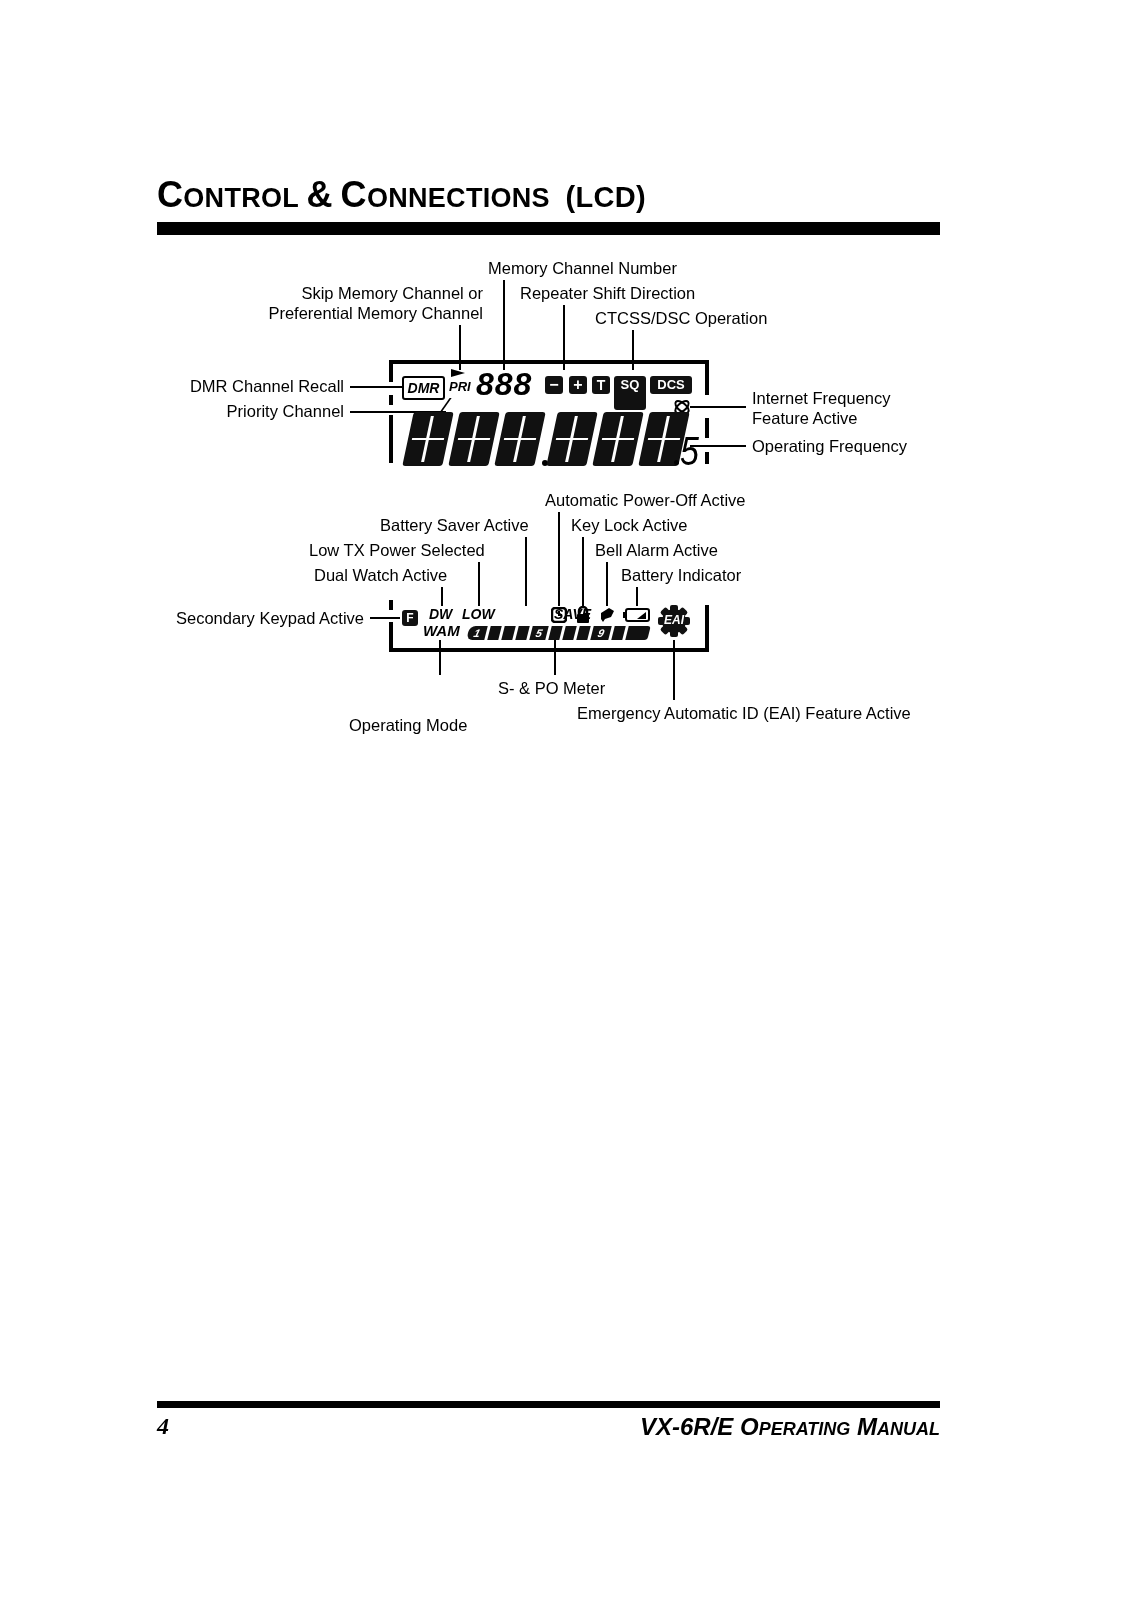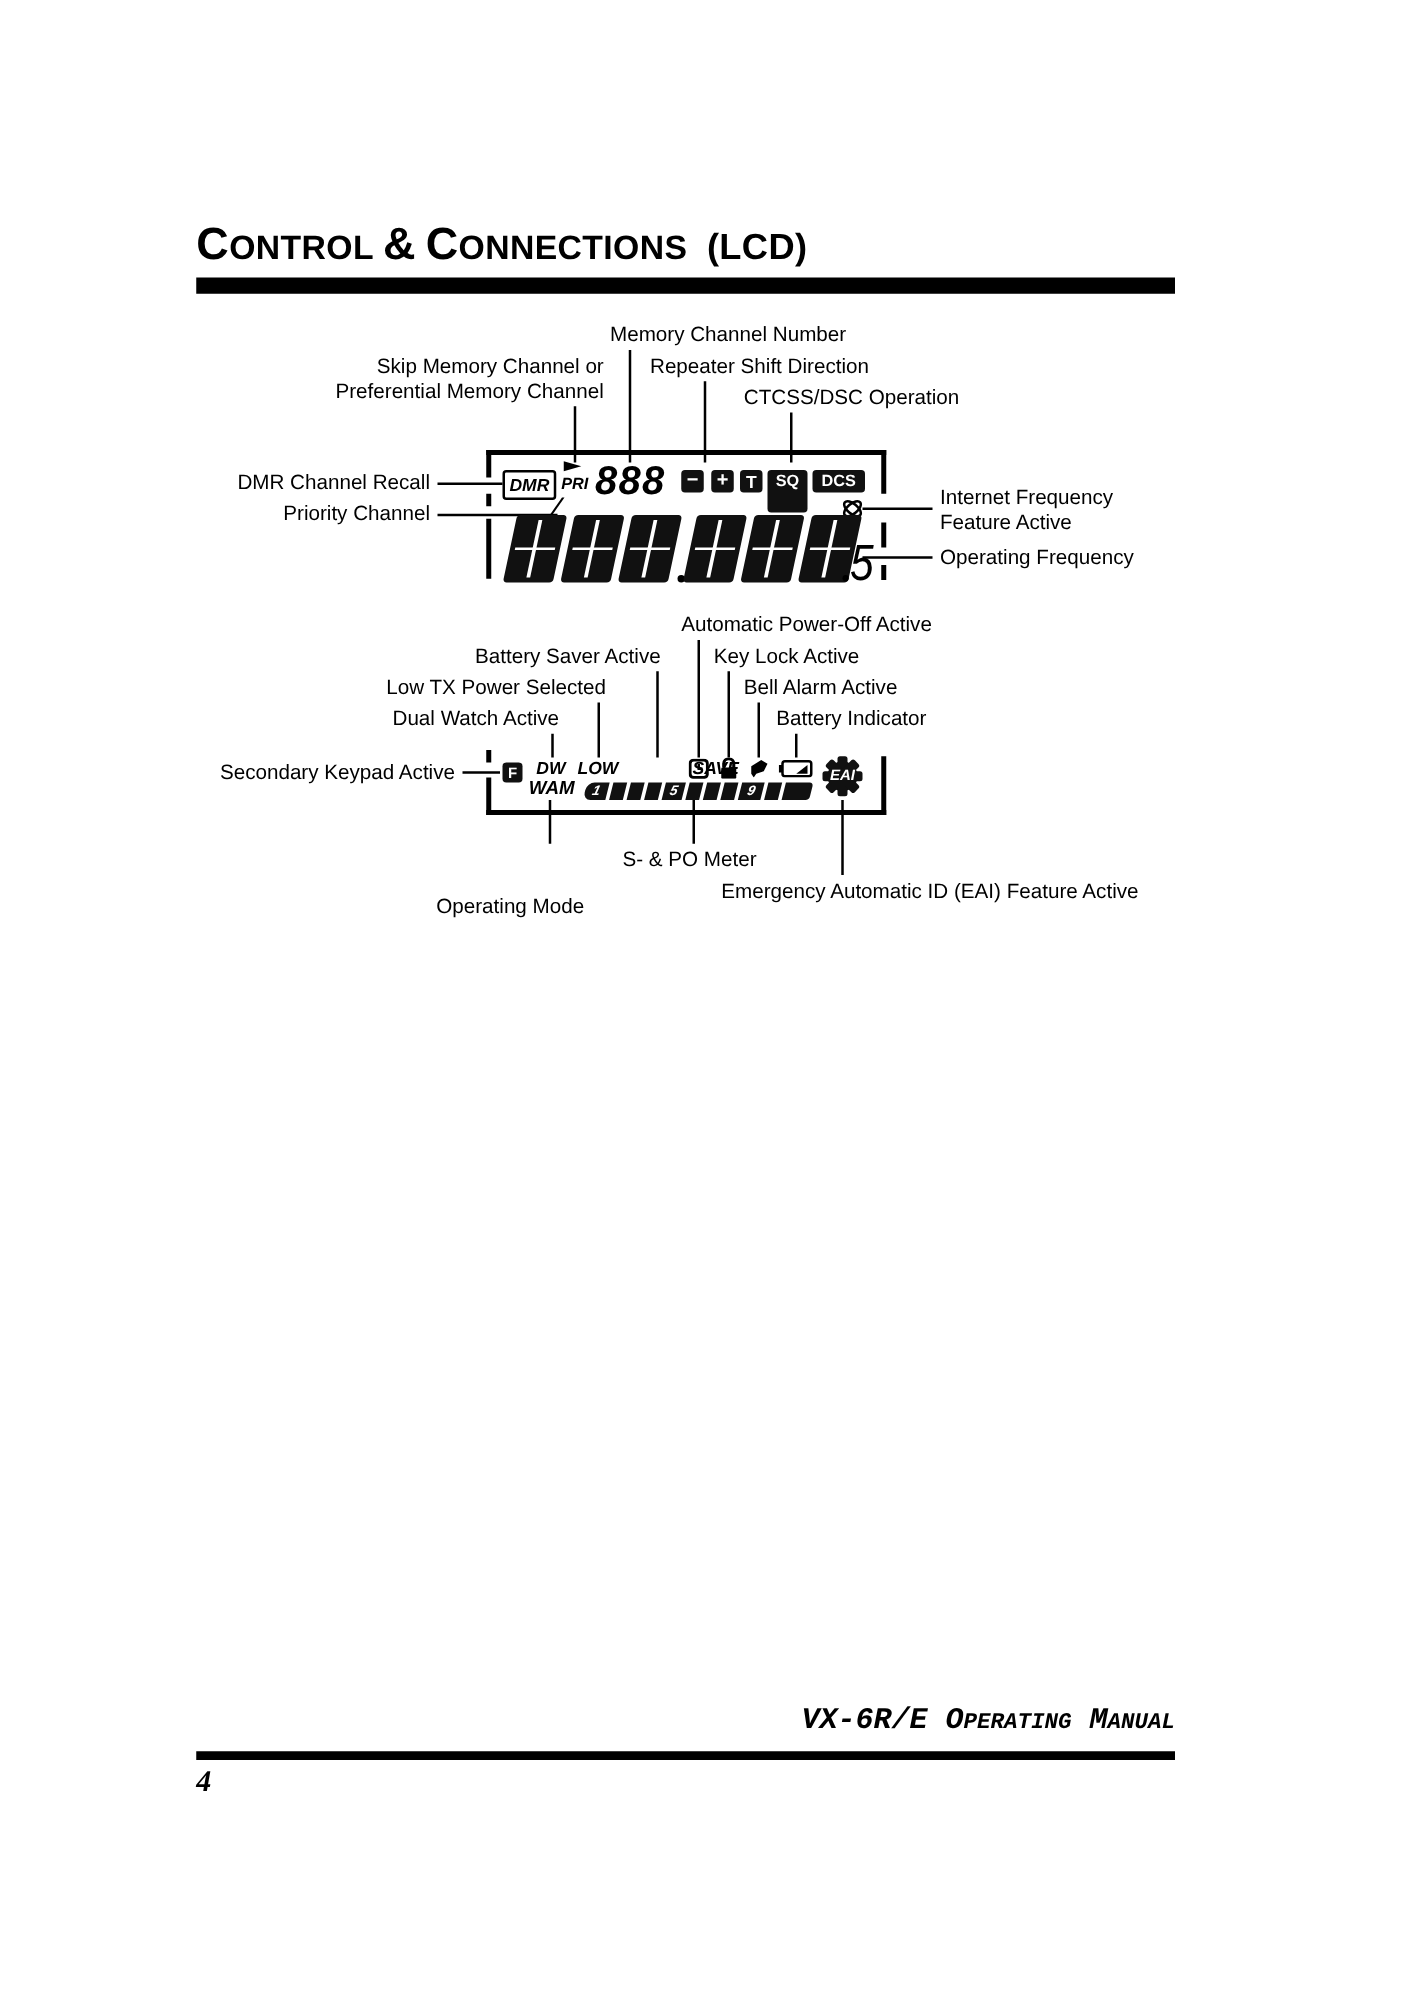--- a/index.html
+++ b/index.html
@@ -11,21 +11,21 @@
   .lbl { position:absolute; font-size:16.5px; white-space:nowrap; line-height:20px; }
   .lbl.r { text-align:right; }
   .ln { position:absolute; background:#000; }
   .ico { position:absolute; background:#111; color:#fff; font-weight:bold; font-family:"Liberation Sans", sans-serif; text-align:center; border-radius:3px; }
   .it { font-style:italic; font-weight:bold; position:absolute; font-family:"Liberation Sans", sans-serif; }
   .digit { position:absolute; width:40px; height:54px; background:#111; transform:skewX(-12deg); border-radius:3px; }
   .digit::before, .digit::after { content:""; position:absolute; background:#fff; }
   .digit::before { left:18px; top:4px; width:3px; height:46px; }
   .digit::after { left:4px; top:26px; width:32px; height:2px; }
   .footer-num { left:157px; top:1413px; font-family:"Liberation Serif", serif; font-style:italic; font-weight:bold; font-size:24px; }
-  .footer-title { right:192px; top:1363px; font-family:Liberation Mono, monospace; font-style:italic; font-weight:bold; font-size:24px; white-space:nowrap; }
+  .footer-title { right:192px; top:1413px; font-family:Liberation Sans, sans-serif; font-style:italic; font-weight:bold; font-size:24px; white-space:nowrap; }
   .footer-title .sc { font-size:18px; }
   .meter-seg { position:absolute; height:14px; background:#111; transform:skewX(-14deg); color:#fff; font-size:11px; font-weight:bold; font-style:italic; text-align:center; line-height:14px; }
 </style>
 </head>
 <body>
 
 <div class="abs title">
   <span class="big">C</span><span>ONTROL</span>
   <span class="big">&amp;</span>
   <span class="big">C</span><span>ONNECTIONS</span>

